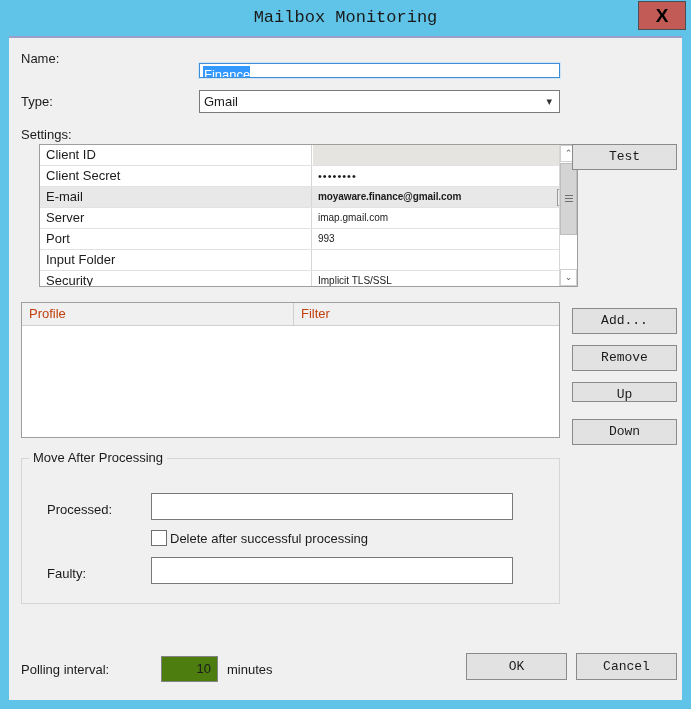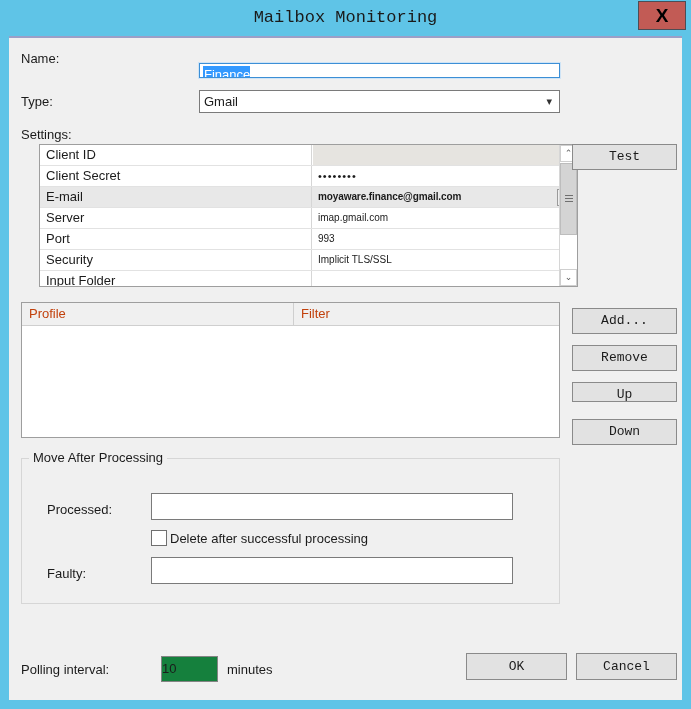--- a/index.html
+++ b/index.html
@@ -356,25 +356,26 @@
     white-space: nowrap;
   }
 
   
   #polling-input {
     position: absolute;
     left: 152px;
     top: 618px;
     width: 57px;
     height: 26px;
-    background: #15803d;
+    background: #4d7c0f;
     border: 1px solid #848484;
     box-sizing: border-box;
     font-size: 13px;
     color: #1b1b1b;
+    text-align: right;
     line-height: 24px;
     padding-right: 6px;
   }
 </style>
 </head>
 <body>
 
 <div id="window">
 
   <div id="titlebar">
@@ -416,26 +417,26 @@
           </div>
           <div class="pg-row">
             <div class="pg-name">Server</div>
             <div class="pg-val">imap.gmail.com</div>
           </div>
           <div class="pg-row">
             <div class="pg-name">Port</div>
             <div class="pg-val">993</div>
           </div>
           <div class="pg-row">
+            <div class="pg-name">Input Folder</div>
+            <div class="pg-val"></div>
+          </div>
+          <div class="pg-row">
             <div class="pg-name">Security</div>
             <div class="pg-val">Implicit TLS/SSL</div>
-          </div>
-          <div class="pg-row">
-            <div class="pg-name">Input Folder</div>
-            <div class="pg-val"></div>
           </div>
         </div>
       <div id="grid-scroll">
         <div class="sb-btn" id="sb-up">⌃</div>
         <div id="sb-thumb">
           <span class="grip">
               <i></i>
               <i></i>
               <i></i>
             </span>

